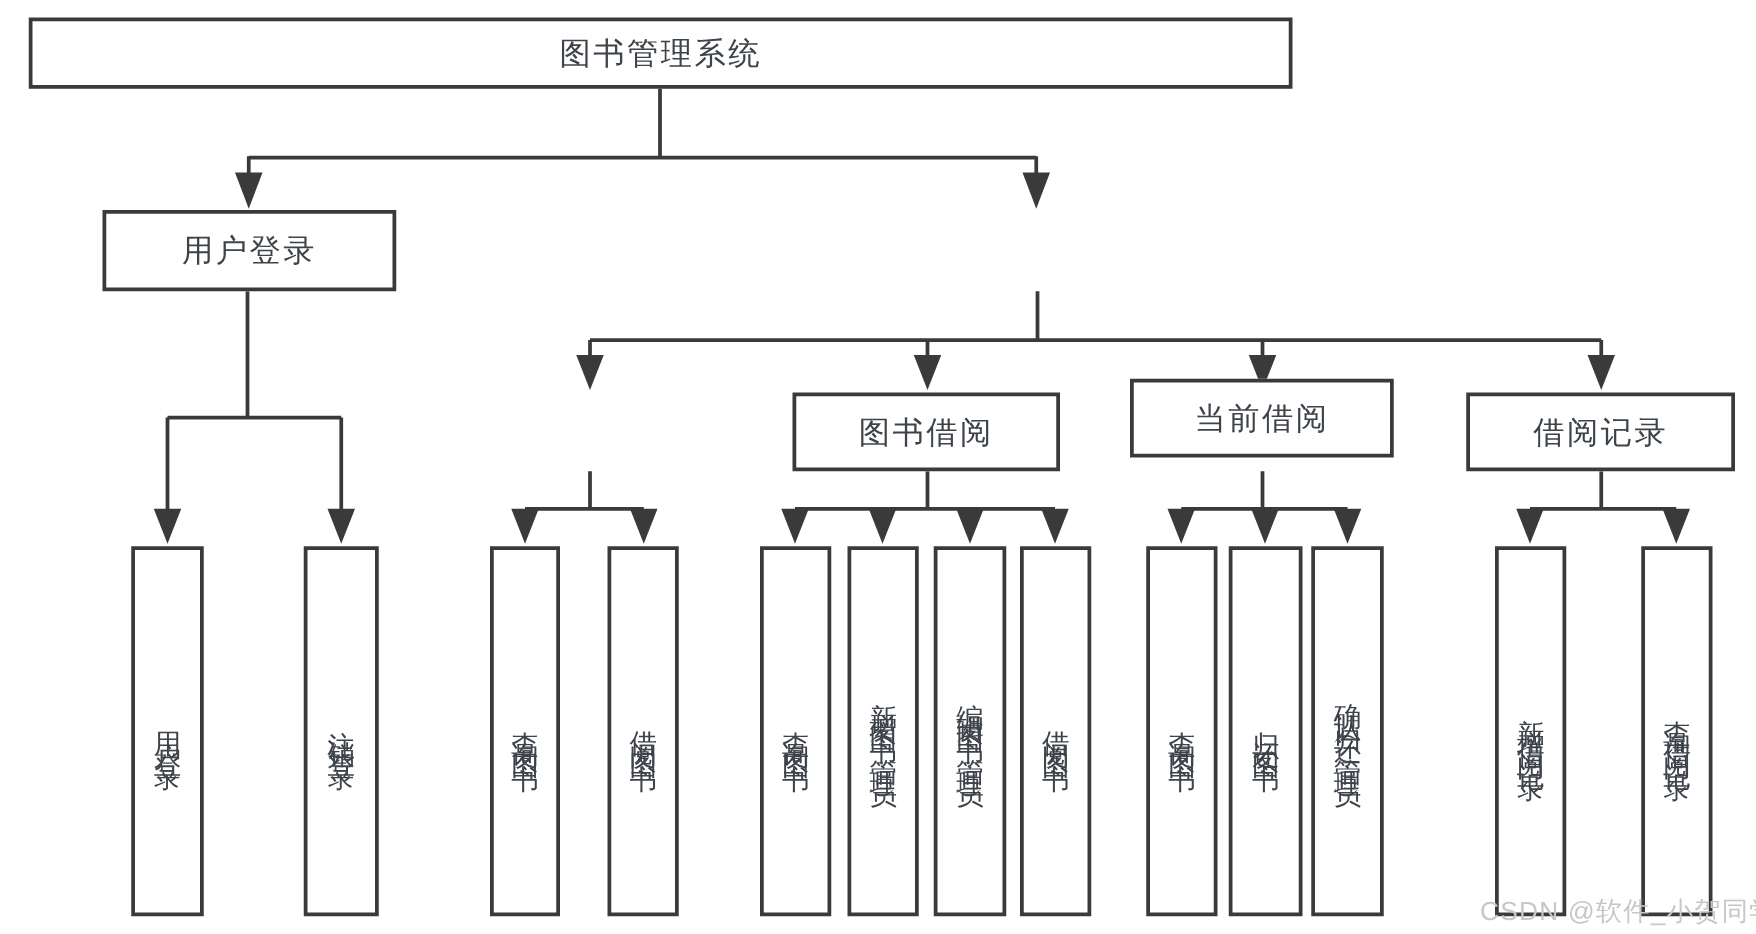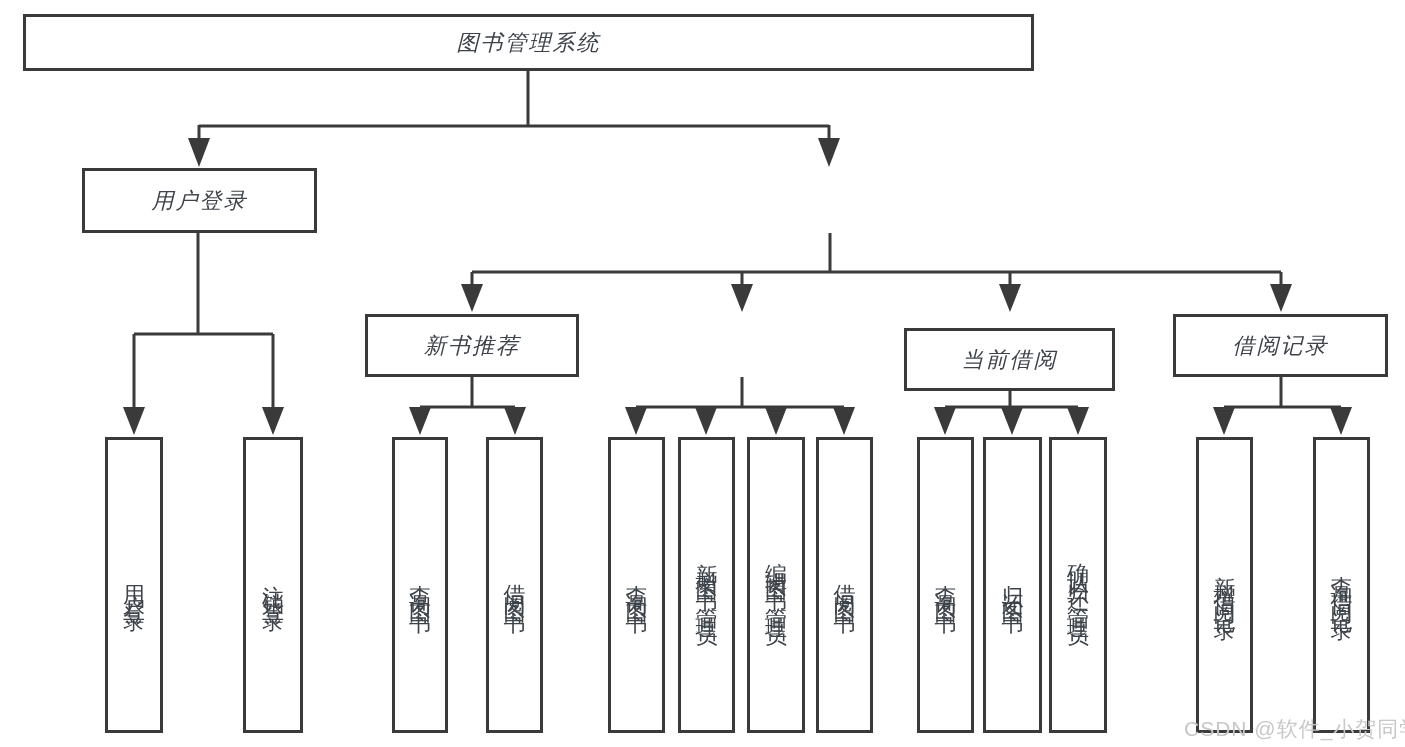--- a/index.html
+++ b/index.html
@@ -5,21 +5,21 @@
   html,body{margin:0;padding:0;background:#ffffff;}
   .stage{
     position:relative;width:1405px;height:747px;background:#ffffff;overflow:hidden;
     font-family:"Liberation Sans","DejaVu Sans",sans-serif;
   }
   .connectors{position:absolute;left:0;top:0;z-index:0;}
   .node{
     position:absolute;box-sizing:border-box;background:#ffffff;
     border:3px solid #3a3a3a;z-index:2;
     display:flex;align-items:center;justify-content:center;
-    color:#3e434a;font-size:22px;letter-spacing:2px;white-space:nowrap;font-style:italic;
+    color:#3e434a;font-size:25px;letter-spacing:2px;white-space:nowrap;
   }
   .leaf{
     position:absolute;box-sizing:border-box;background:#ffffff;
     border:3px solid #3a3a3a;z-index:2;top:437px;height:296px;
     display:flex;align-items:center;justify-content:center;
   }
   .leaf .vtext{
     writing-mode:vertical-rl;text-orientation:mixed;
     color:#3e434a;font-size:22px;letter-spacing:9px;line-height:1;
     max-height:292px;
@@ -97,24 +97,24 @@
   </svg>
 
   <div class="node" style="left:23px;top:14px;width:1011px;height:57px">
     <span>图书管理系统</span>
   </div>
 
   <div class="node" style="left:82px;top:168px;width:235px;height:65px">
     <span>用户登录</span>
   </div>
 
-  <div class="node" style="left:365px;top:314px;width:214px;height:63px">
-    <span>新书推荐</span>
+  <div class="node" style="left:634px;top:314px;width:214px;height:63px">
+    <span>图书借阅</span>
   </div>
-  <div class="node" style="left:904px;top:328px;width:211px;height:63px">
+  <div class="node" style="left:904px;top:303px;width:211px;height:63px">
     <span>当前借阅</span>
   </div>
   <div class="node" style="left:1173px;top:314px;width:215px;height:63px">
     <span>借阅记录</span>
   </div>
 
   <div class="leaf" style="left:105px;width:58px">
     <span class="vtext">用户登录</span>
   </div>
   <div class="leaf" style="left:243px;width:60px">

